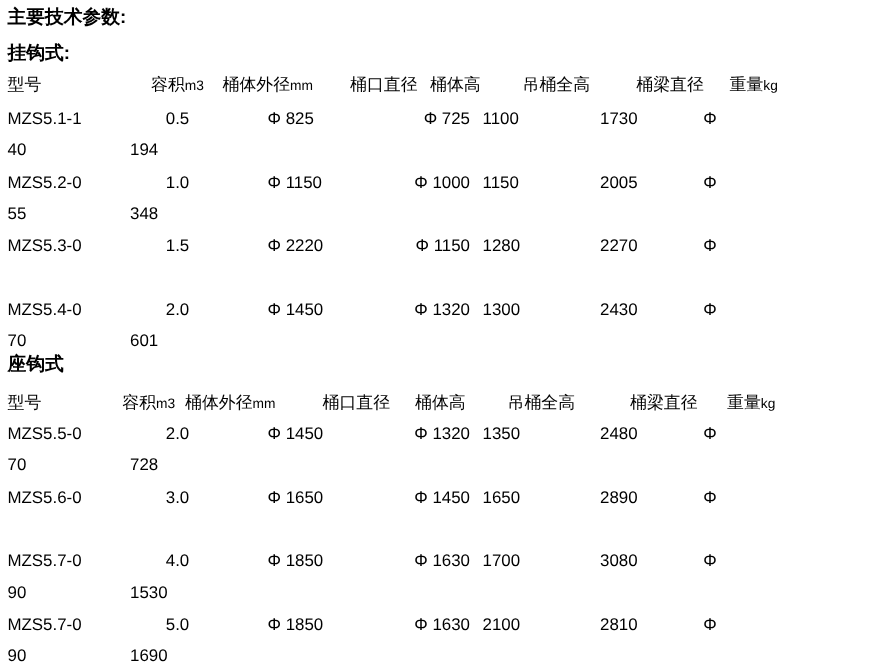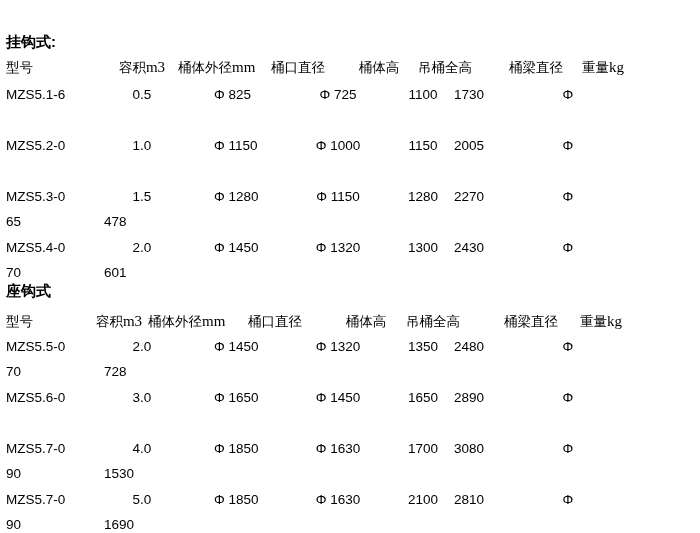--- a/index.html
+++ b/index.html
@@ -43,103 +43,108 @@
     position: absolute;
     white-space: nowrap;
     font-family: "Liberation Sans", "DejaVu Sans", sans-serif;
     font-size: 13.5px;
   }
   .hdr .cell {
     font-family: "Liberation Sans", "DejaVu Sans", sans-serif;
     font-size: 13.5px;
   }
   .unit {
-    font-size: 15px;
-    font-family: Liberation Serif, serif;
+    font-size: 11px;
+    font-family: Liberation Sans, sans-serif;
   }
   
   .c-model   { left: 6px;   text-align: left; }
   .c-vol     { left: 112px; width: 60px; text-align: center; }
   .c-outer   { left: 178px; width: 78px; }
-  .c-mouth   { left: 262px; width: 72px; text-align: center; }
-  .c-height  { left: 344px; width: 70px; text-align: center; }
+  .c-mouth   { left: 262px; width: 72px; text-align: right; }
+  .c-height  { left: 344px; width: 70px; text-align: left; }
   .c-total   { left: 418px; width: 76px; text-align: left; }
   .c-beam    { left: 500px; width: 72px; text-align: center; }
   .c-weight  { left: 578px; width: 50px; text-align: center; }
 
   
   .s2 .c-vol    { left:  88px; width: 62px; }
   .s2 .c-outer  { left: 148px; width: 80px; }
   .s2 .c-mouth  { left: 238px; width: 74px; }
   .s2 .c-height { left: 332px; width: 68px; }
   .s2 .c-total  { left: 406px; width: 76px; }
   .s2 .c-beam   { left: 492px; width: 78px; }
   .s2 .c-weight { left: 572px; width: 58px; }
 
   .d2 .c-vol    { left: 112px; width: 60px; }
   .d2 .c-outer  { left: 214px; width: 80px; }
   .d2 .c-mouth  { left: 300px; width: 76px; }
   .d2 .c-height { left: 386px; width: 74px; }
-  .d2 .c-total  { left: 454px; width: 76px; }
+  .d2 .c-total  { left: 480px; width: 76px; }
   .d2 .c-beam   { left: 548px; width: 40px; }
 
   .cont .c-a { left: 6px; }
   .cont .c-b { left: 104px; }
 </style>
 </head>
 <body>
 
 <div class="page">
 
+  <div class="title title-main">主要技术参数:</div>
 
   <div class="title title-sec1">挂钩式:</div>
 
   <div class="hdr-row hdr" style="top:59px;">
     <span class="cell c-model">型号</span>
     <span class="cell c-vol"><span>容积</span><span class="unit">m3</span></span>
     <span class="cell c-outer"><span>桶体外径</span><span class="unit">mm</span></span>
     <span class="cell c-mouth">桶口直径</span>
     <span class="cell c-height">桶体高</span>
     <span class="cell c-total">吊桶全高</span>
     <span class="cell c-beam">桶梁直径</span>
     <span class="cell c-weight"><span>重量</span><span class="unit">kg</span></span>
   </div>
 
   <div class="data-row d2" style="top:87px;">
-    <span class="cell c-model">MZS5.1-6</span>
+    <span class="cell c-model">MZS5.1-1</span>
     <span class="cell c-vol">0.5</span>
     <span class="cell c-outer">Φ 825</span>
     <span class="cell c-mouth">Φ 725</span>
     <span class="cell c-height">1100</span>
     <span class="cell c-total">1730</span>
     <span class="cell c-beam">Φ</span>
+  </div>
+  <div class="cont-row cont" style="top:112px;">
+    <span class="cell c-a">40</span>
+    <span class="cell c-b">194</span>
   </div>
 
   <div class="data-row d2" style="top:138px;">
     <span class="cell c-model">MZS5.2-0</span>
     <span class="cell c-vol">1.0</span>
     <span class="cell c-outer">Φ 1150</span>
     <span class="cell c-mouth">Φ 1000</span>
     <span class="cell c-height">1150</span>
     <span class="cell c-total">2005</span>
     <span class="cell c-beam">Φ</span>
   </div>
+  <div class="cont-row cont" style="top:163px;">
+    <span class="cell c-a">55</span>
+    <span class="cell c-b">348</span>
+  </div>
 
   <div class="data-row d2" style="top:189px;">
     <span class="cell c-model">MZS5.3-0</span>
     <span class="cell c-vol">1.5</span>
-    <span class="cell c-outer">Φ 1280</span>
+    <span class="cell c-outer">Φ 2220</span>
     <span class="cell c-mouth">Φ 1150</span>
     <span class="cell c-height">1280</span>
     <span class="cell c-total">2270</span>
     <span class="cell c-beam">Φ</span>
-  </div>
-  <div class="cont-row cont" style="top:214px;">
-    <span class="cell c-a">65</span>
-    <span class="cell c-b">478</span>
   </div>
 
   <div class="data-row d2" style="top:240px;">
     <span class="cell c-model">MZS5.4-0</span>
     <span class="cell c-vol">2.0</span>
     <span class="cell c-outer">Φ 1450</span>
     <span class="cell c-mouth">Φ 1320</span>
     <span class="cell c-height">1300</span>
     <span class="cell c-total">2430</span>
     <span class="cell c-beam">Φ</span>

